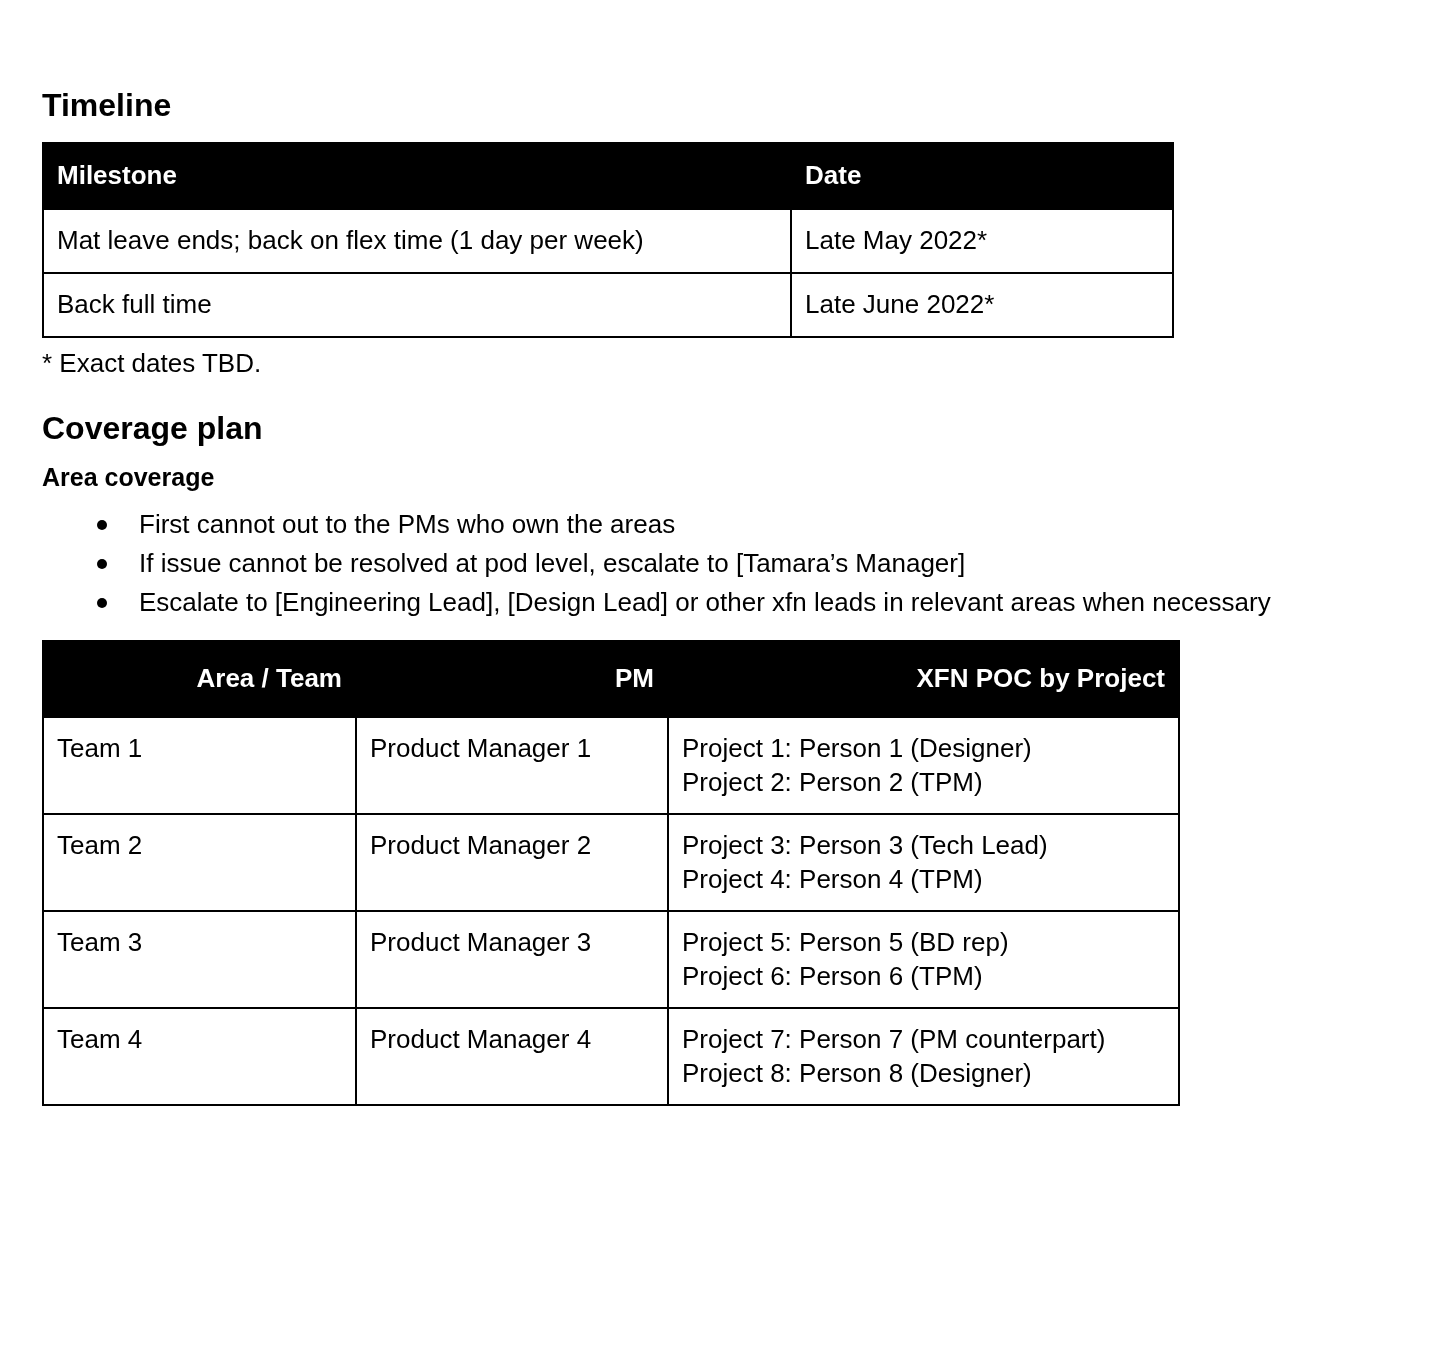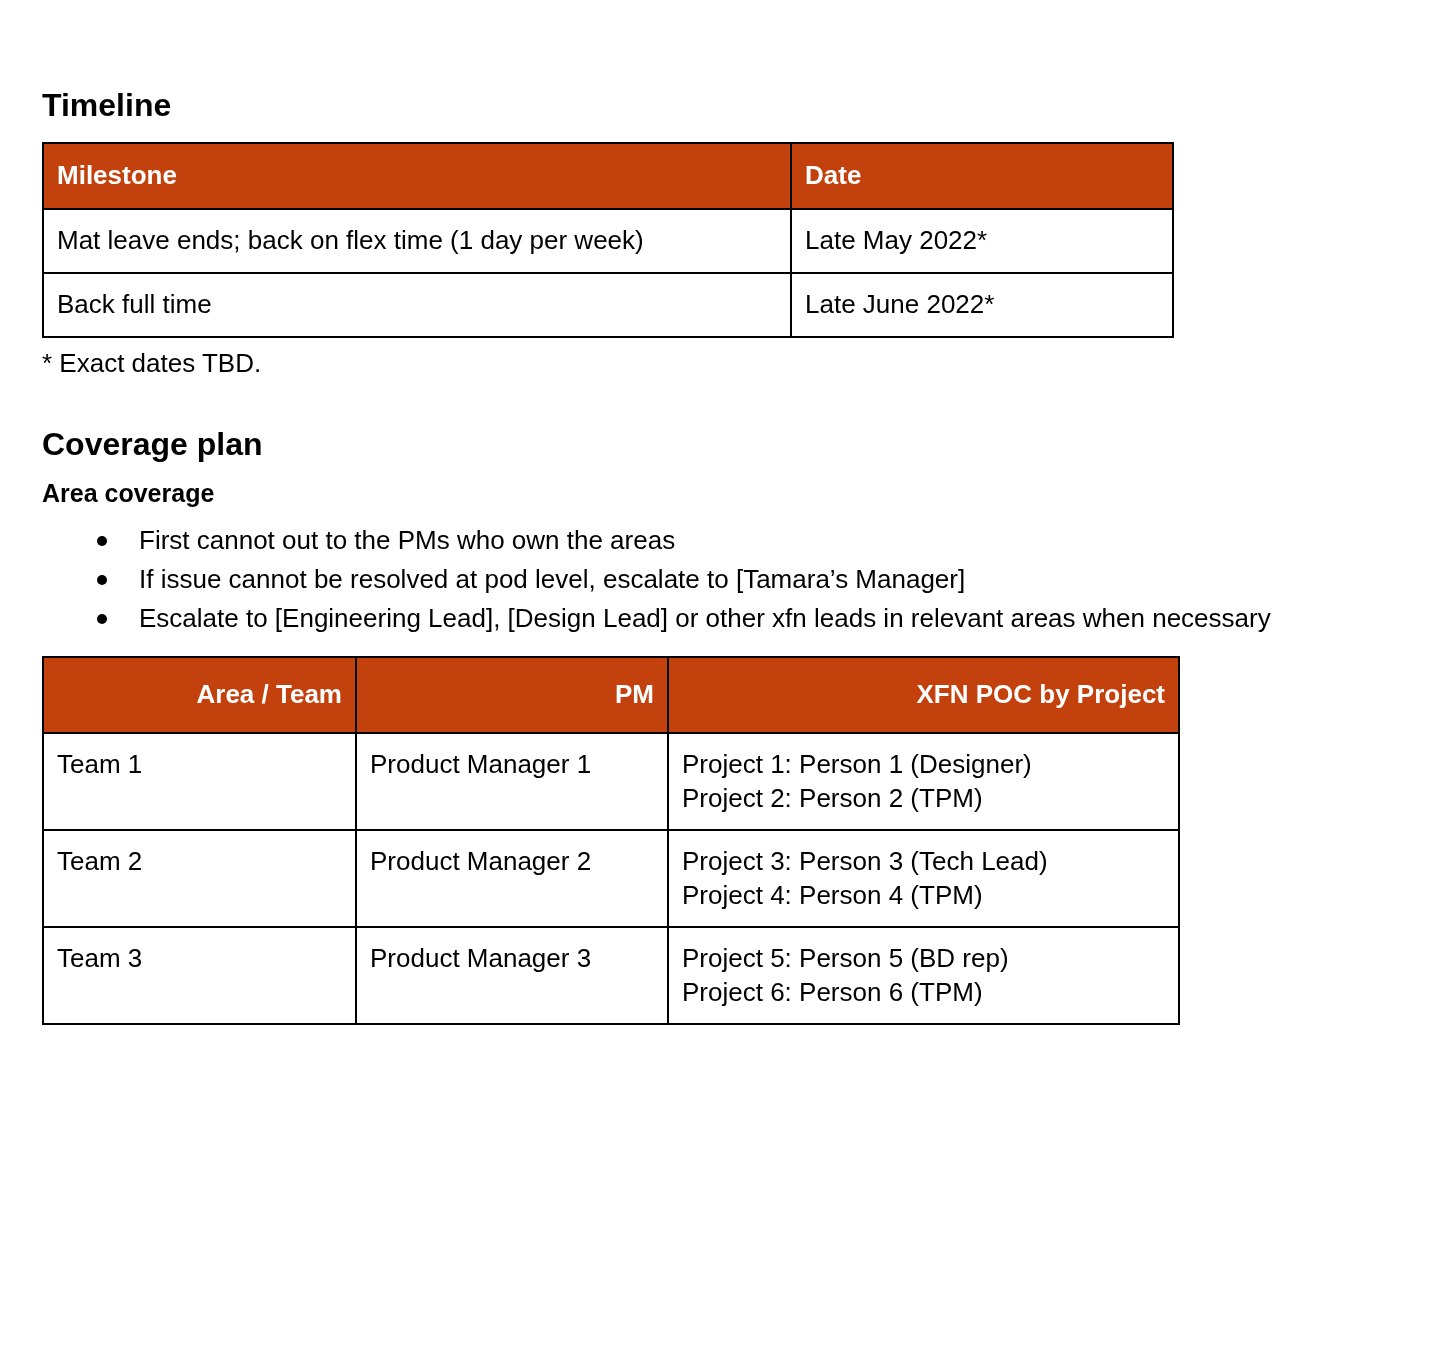--- a/index.html
+++ b/index.html
@@ -17,36 +17,36 @@
     font-weight: 400;
     line-height: 1.15;
   }
 
   .section-heading {
     font-size: 32px;
     font-weight: 700;
     line-height: 1.15;
   }
   .timeline-heading { margin-top: 54px; }
-  .coverage-heading { margin-top: 48px; }
+  .coverage-heading { margin-top: 32px; }
 
   table.data-table {
     border-collapse: collapse;
     table-layout: fixed;
     margin-top: 18px;
   }
   .data-table th, .data-table td {
     border: 2px solid #000000;
     font-size: 26px;
     padding: 0 13px;
     text-align: left;
     overflow: hidden;
   }
   .data-table th {
-    background: #c2410c;
+    background: #000000;
     color: #ffffff;
     font-weight: 700;
   }
 
   .timeline-table { width: 1130px; }
   .timeline-table th { height: 66px; vertical-align: middle; }
   .timeline-table td { height: 64px; vertical-align: middle; }
 
   .footnote {
     font-size: 26px;
@@ -167,16 +167,24 @@
         </td>
       </tr>
       <tr>
         <td>Team 3</td>
         <td>Product Manager 3</td>
         <td>
           <div>Project 5: Person 5 (BD rep)</div>
           <div>Project 6: Person 6 (TPM)</div>
         </td>
       </tr>
+      <tr>
+        <td>Team 4</td>
+        <td>Product Manager 4</td>
+        <td>
+          <div>Project 7: Person 7 (PM counterpart)</div>
+          <div>Project 8: Person 8 (Designer)</div>
+        </td>
+      </tr>
     </tbody>
   </table>
 
 </div>
 
 </body></html>

